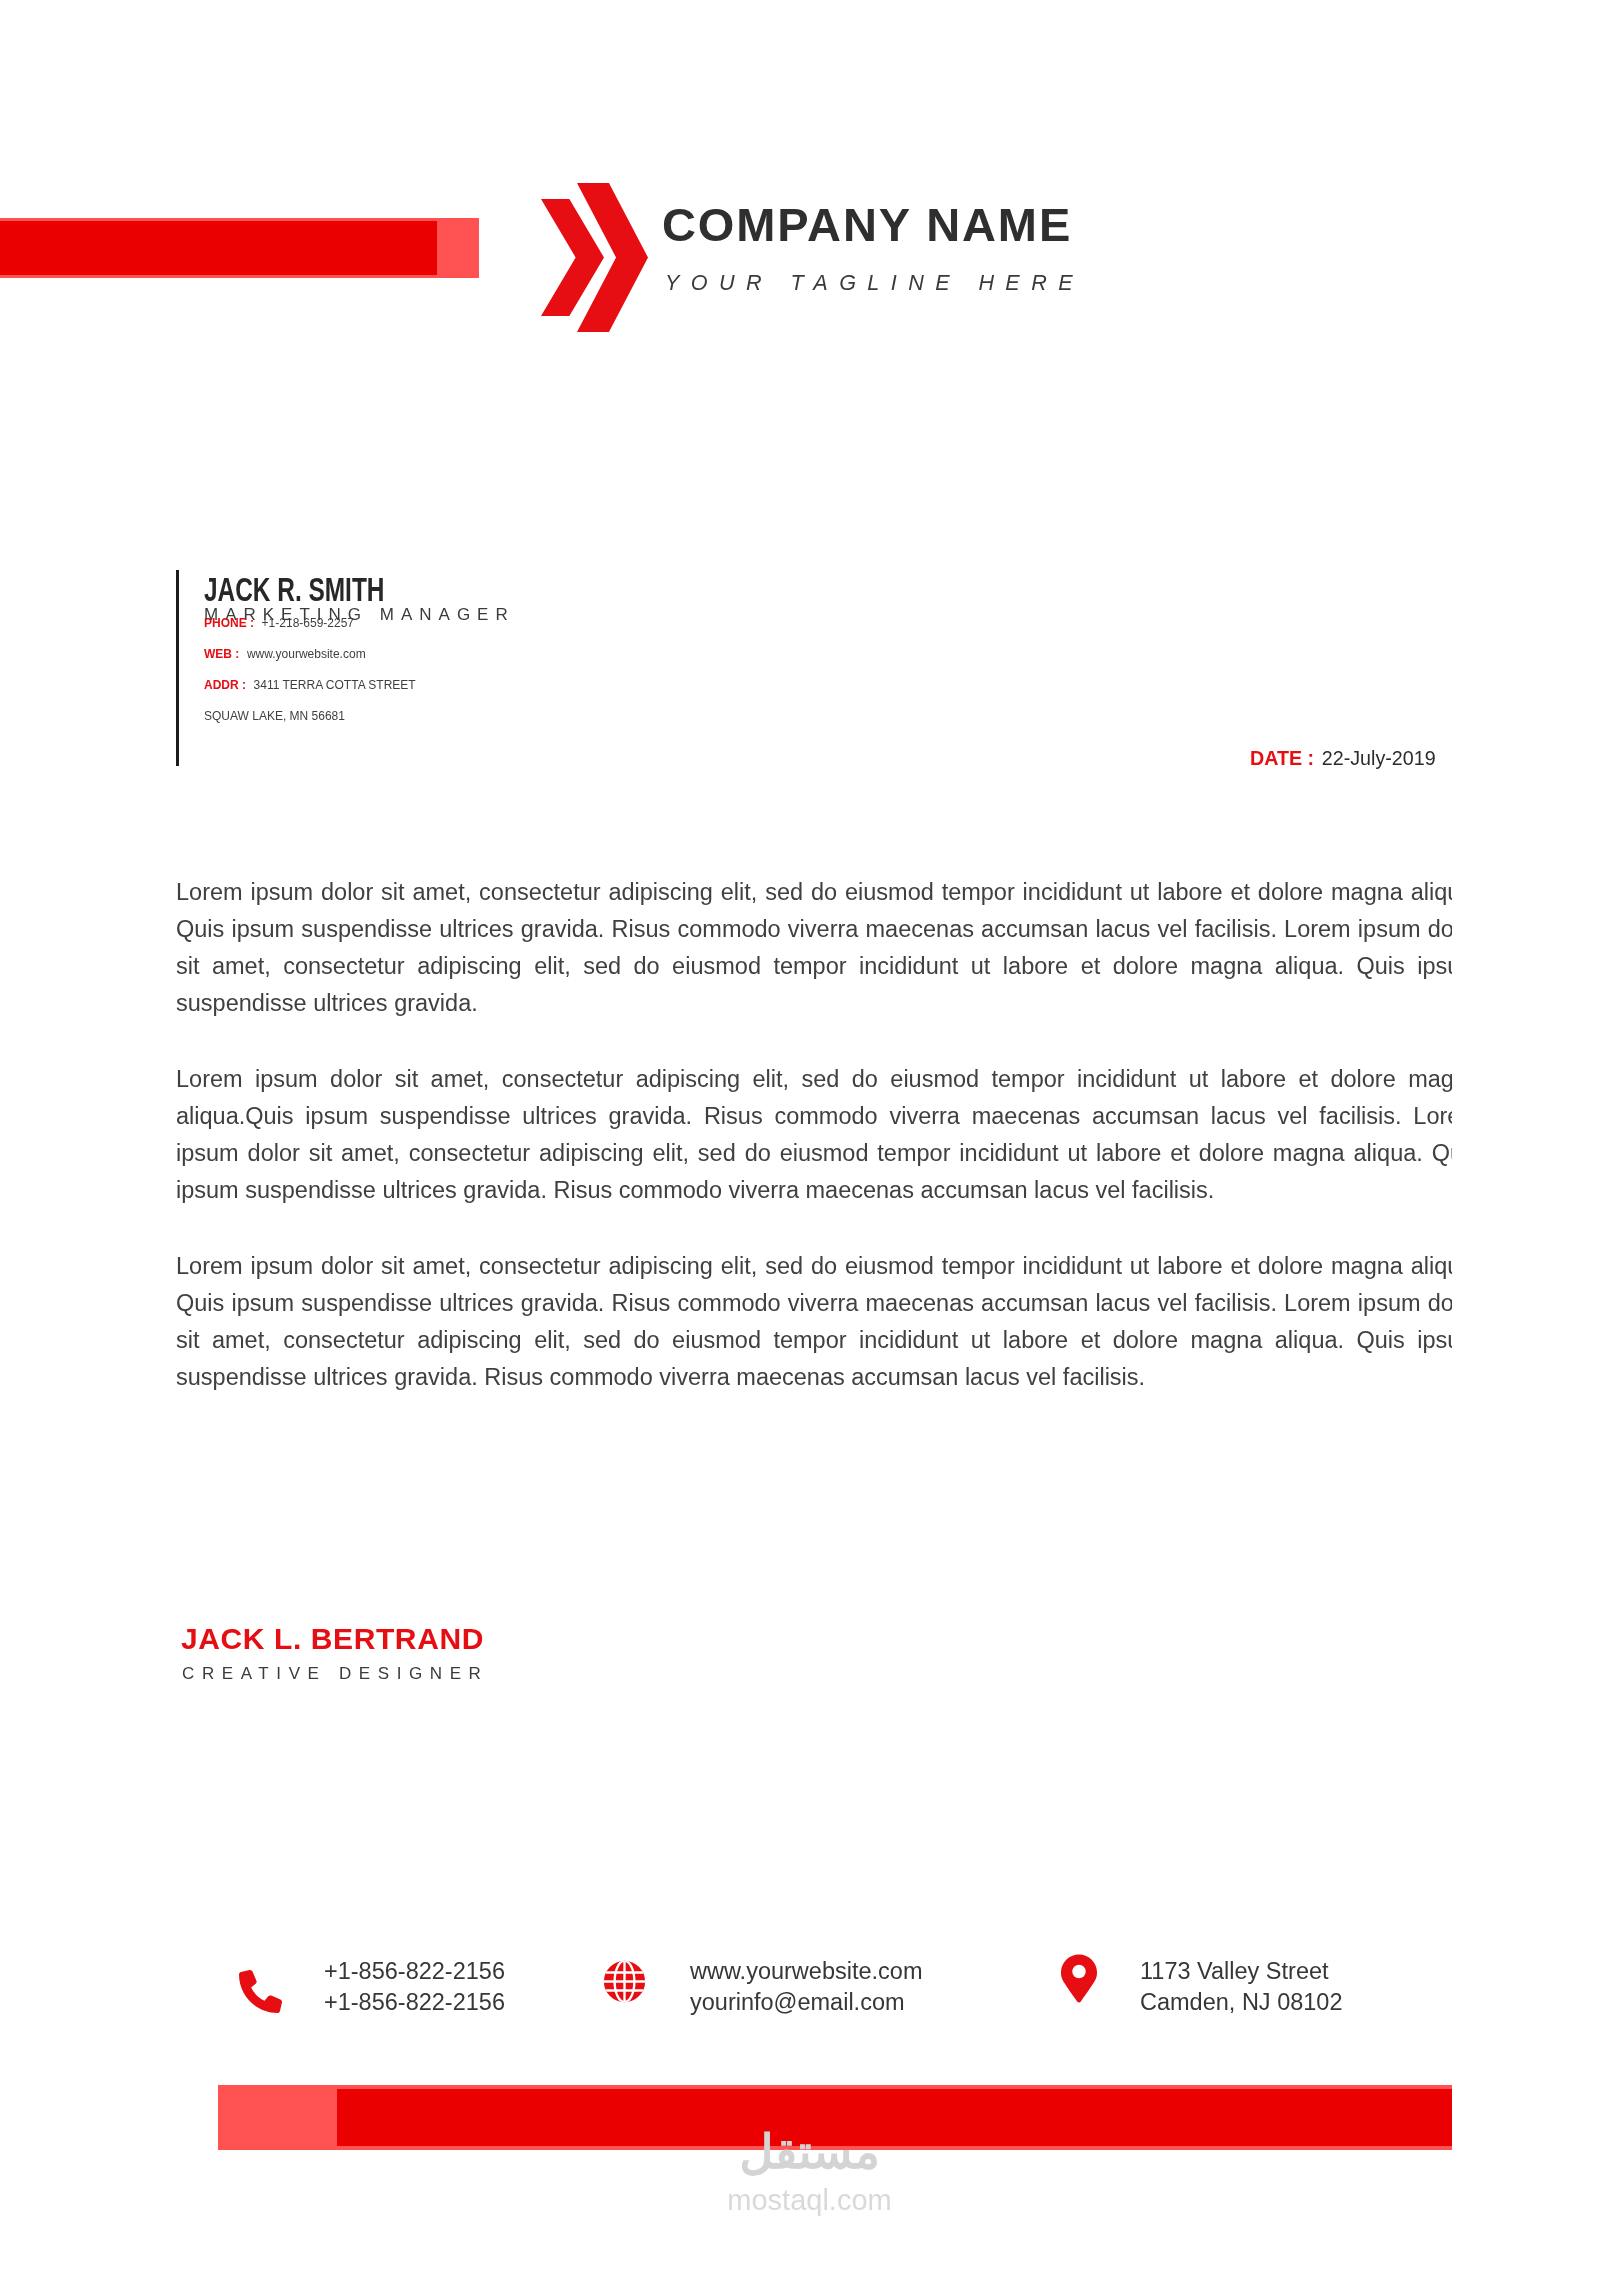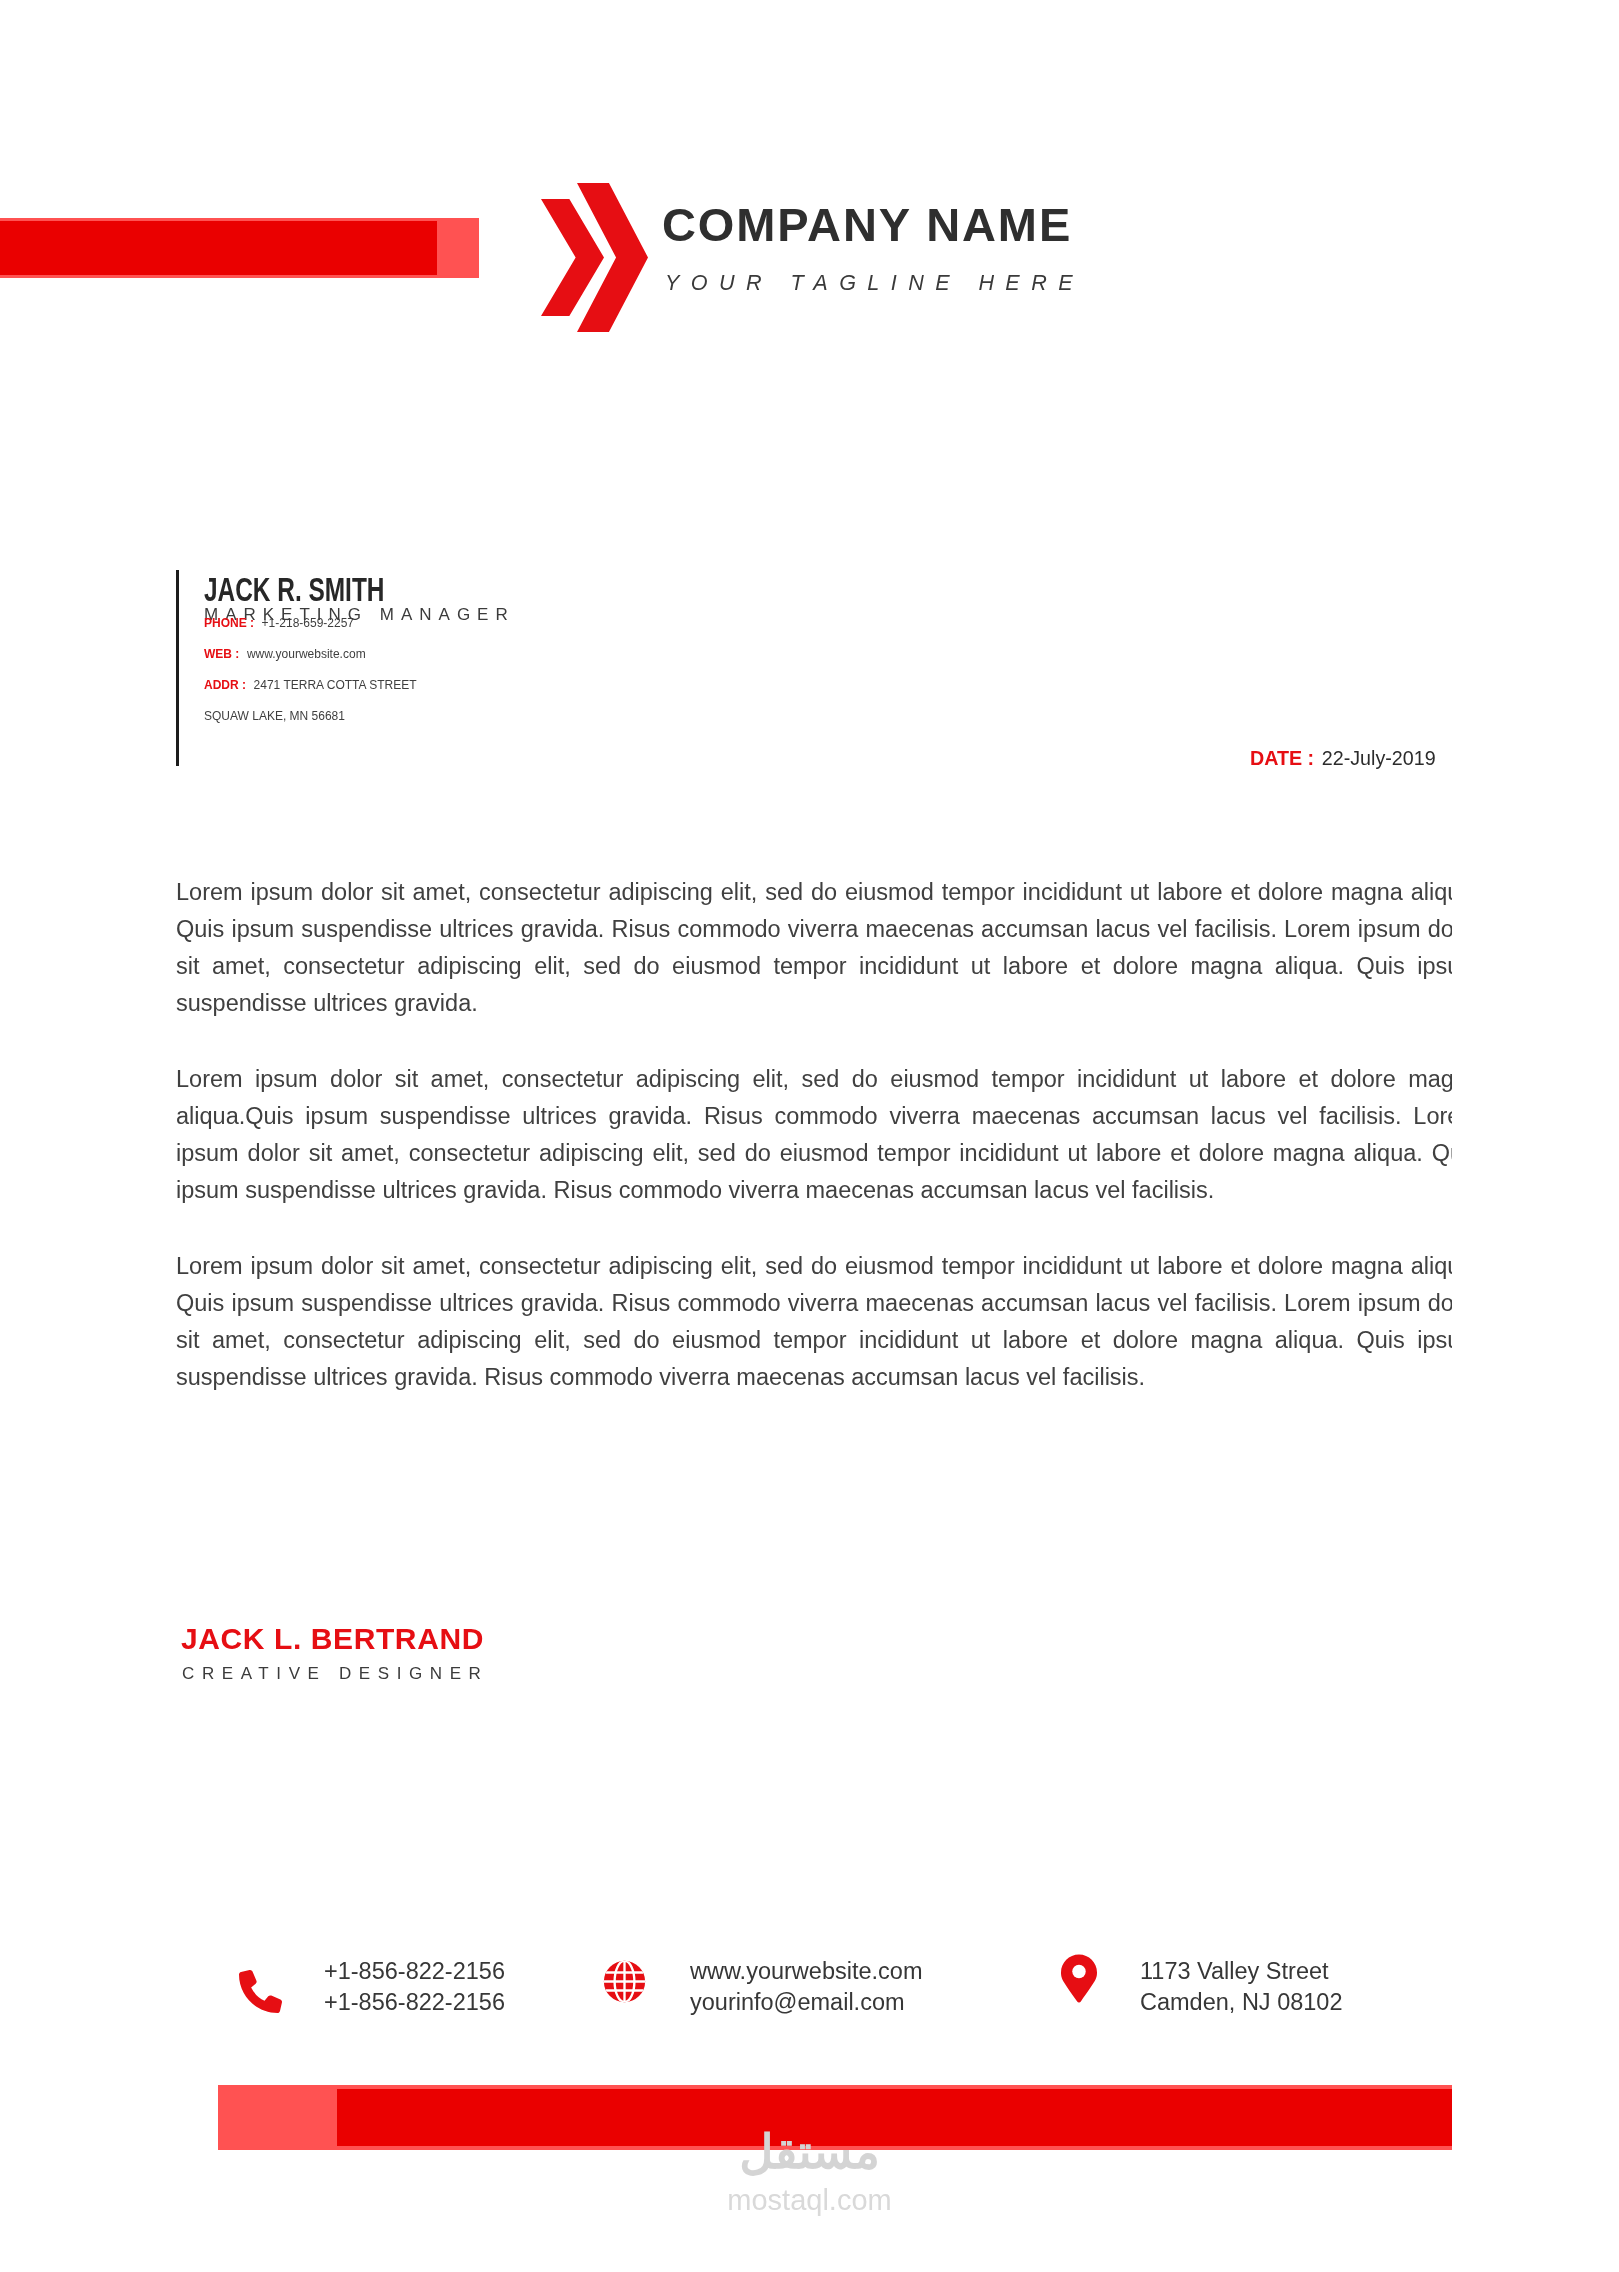--- a/index.html
+++ b/index.html
@@ -80,21 +80,21 @@
   </div>
   <div class="company-name">COMPANY NAME</div>
   <div class="tagline">YOUR TAGLINE HERE</div>
 
   <div class="sender-rule"></div>
   <div class="sender-name">JACK R. SMITH</div>
   <div class="sender-role">MARKETING MANAGER</div>
   <div class="sender-contacts">
     <div><span class="red-label">PHONE :</span><span>+1-218-659-2257</span></div>
     <div><span class="red-label">WEB :</span><span>www.yourwebsite.com</span></div>
-    <div><span class="red-label">ADDR :</span><span>2471 TERRA COTTA STREET</span></div>
+    <div><span class="red-label">ADDR :</span><span>3411 TERRA COTTA STREET</span></div>
     <div>SQUAW LAKE, MN 56681</div>
   </div>
 
   <div class="date-line">
     <span class="red-label">DATE :</span><span>22-July-2019</span>
   </div>
 
   <div class="body-text">
     <p>Lorem ipsum dolor sit amet, consectetur adipiscing elit, sed do eiusmod tempor incididunt ut labore et dolore magna aliqua. Quis ipsum suspendisse ultrices gravida. Risus commodo viverra maecenas accumsan lacus vel facilisis. Lorem ipsum dolor sit amet, consectetur adipiscing elit, sed do eiusmod tempor incididunt ut labore et dolore magna aliqua. Quis ipsum suspendisse ultrices gravida.</p>
     <p>Lorem ipsum dolor sit amet, consectetur adipiscing elit, sed do eiusmod tempor incididunt ut labore et dolore magna aliqua.Quis ipsum suspendisse ultrices gravida. Risus commodo viverra maecenas accumsan lacus vel facilisis. Lorem ipsum dolor sit amet, consectetur adipiscing elit, sed do eiusmod tempor incididunt ut labore et dolore magna aliqua. Quis ipsum suspendisse ultrices gravida. Risus commodo viverra maecenas accumsan lacus vel facilisis.</p>

